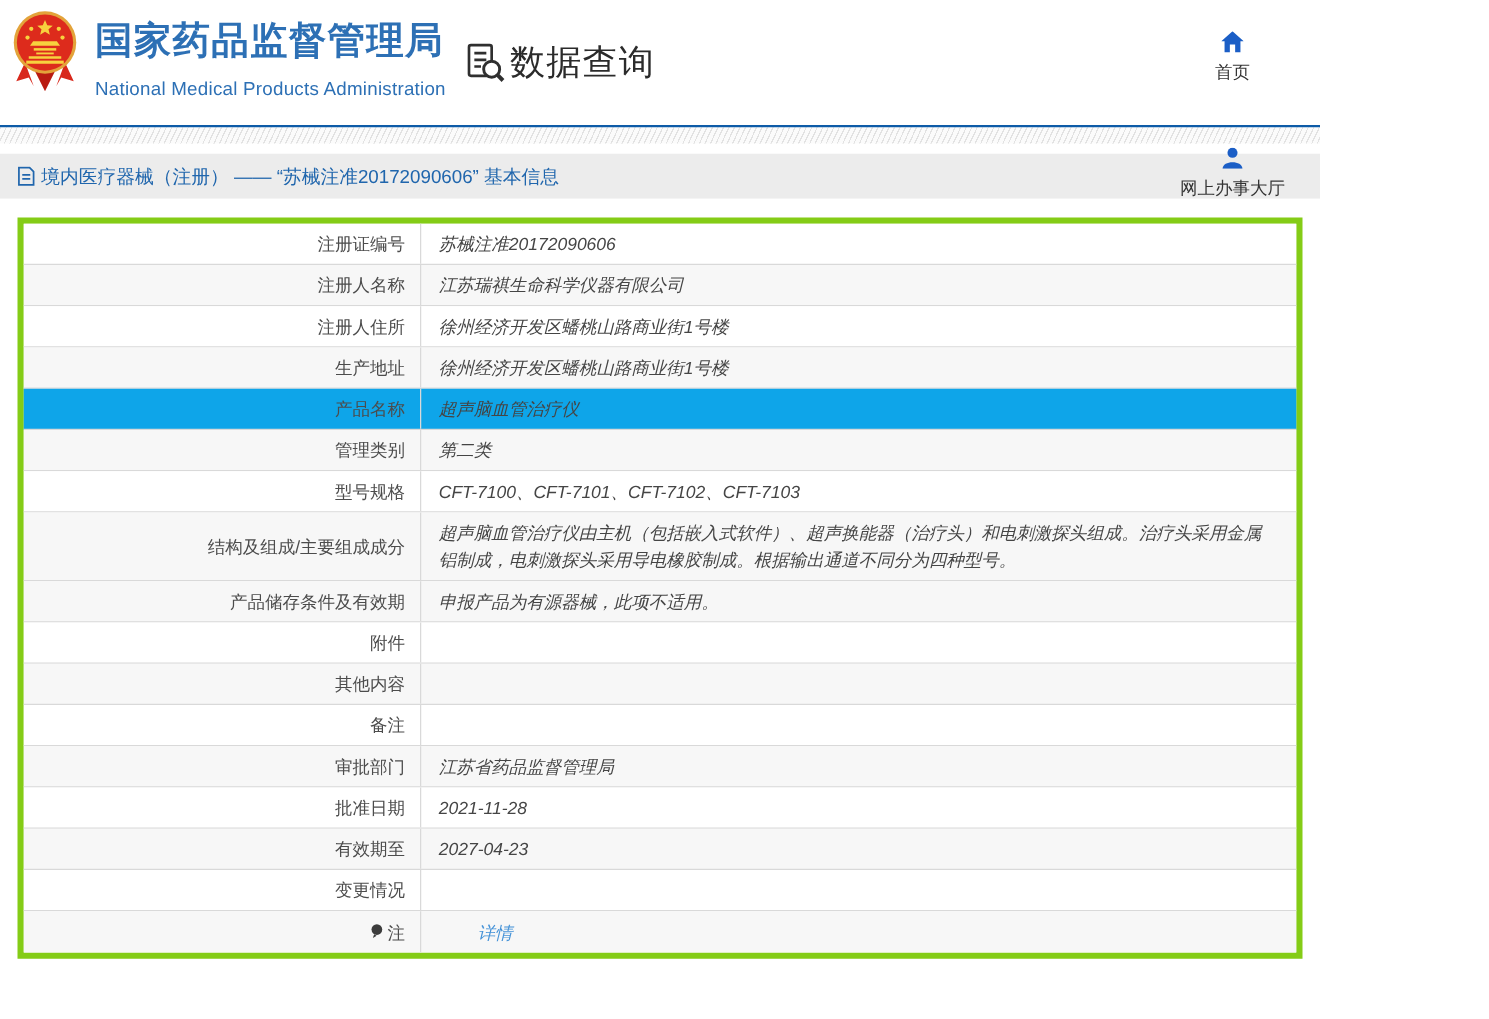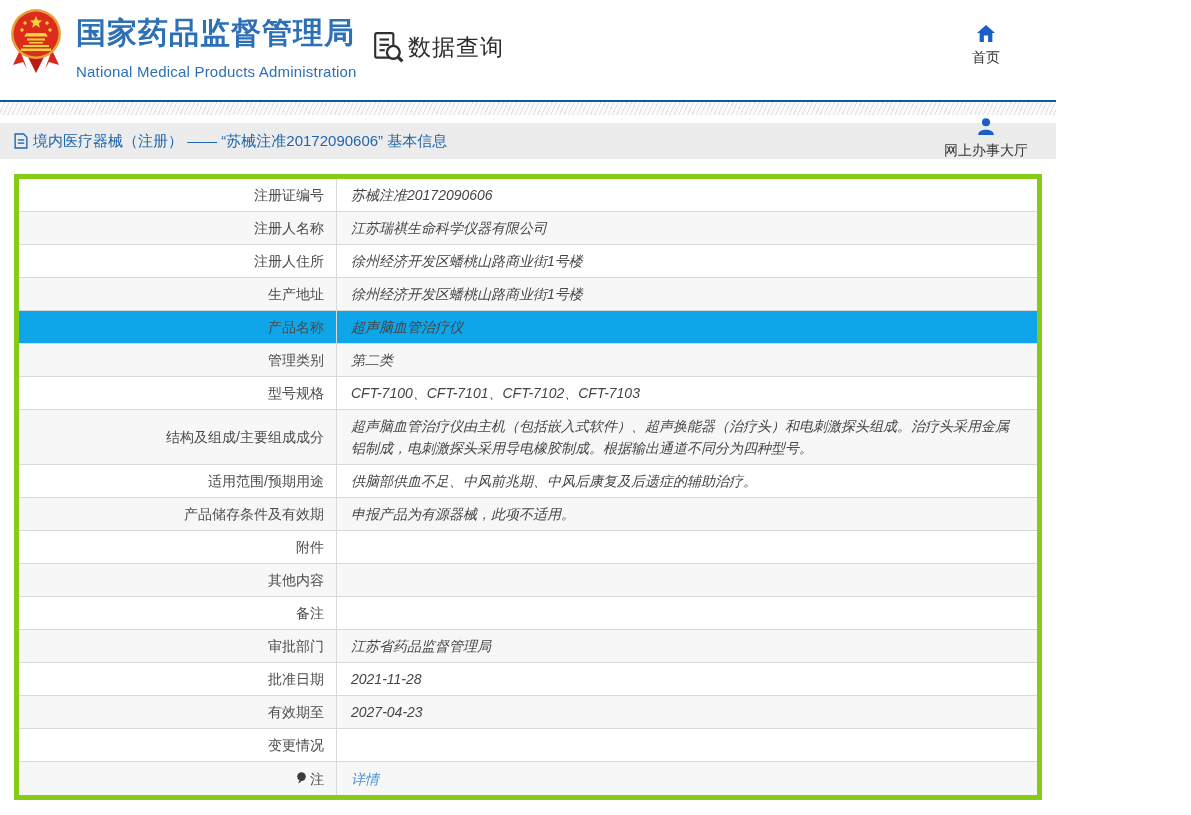--- a/index.html
+++ b/index.html
@@ -7,21 +7,21 @@
   .page { width:1056px; height:815px; overflow:hidden; background:#fff; }
 
   
   .header { position:relative; height:100px; background:#fff; }
   .logo-group { position:absolute; left:10px; top:8px; display:flex; align-items:flex-start; cursor:pointer; }
   .emblem { width:52px; height:66px; flex:0 0 auto; }
   .org-titles { margin-left:14px; padding-top:8px; }
   .org-name { font-size:30px; font-weight:bold; color:#2d70b5; letter-spacing:1px; line-height:34px; }
   .org-name-en { font-size:15px; color:#2d70b5; margin-top:13px; letter-spacing:0.2px; }
   .datasearch { position:absolute; left:372px; top:31px; display:flex; align-items:center; cursor:pointer; }
-  .datasearch-label { font-size:23px; color:#2b2b2b; font-weight:500; margin-left:4px; letter-spacing:1px; }
+  .datasearch-label { font-size:28px; color:#2b2b2b; font-weight:500; margin-left:4px; letter-spacing:1px; }
   .nav { position:absolute; right:28px; top:24px; display:flex; gap:50px;flex-direction:column; }
   .nav-item { display:flex; flex-direction:column; align-items:center; cursor:pointer; }
   .nav-item .nav-icon { height:18px; display:flex; align-items:center; }
   .nav-item .nav-label { font-size:14px; color:#333; margin-top:7px; white-space:nowrap; }
 
   
   .blue-line { height:2px; background:#0d5ba7; }
   .stripe-band { height:13px;
     background:repeating-linear-gradient(115deg,#e2e2e2 0,#e2e2e2 1px,#fbfbfb 1px,#fbfbfb 4px); }
   .gap-sm { height:8px; background:#fff; }
@@ -38,21 +38,21 @@
   .row { display:flex; align-items:stretch; min-height:33px; border-bottom:1px solid #d9d9d9; background:#fff; }
   .row:last-child { border-bottom:none; }
   .row.gray { background:#f7f7f7; }
   .row.hover { background:#0ea5e9; }
   .cell-label { flex:0 0 318px; display:flex; align-items:center; justify-content:flex-end;
     padding:5px 12px 5px 8px; border-right:1px solid #d9d9d9;
     font-size:14px; color:#4c4c4c; line-height:22px; text-align:right; }
   .cell-label .note-ic { display:inline-flex; align-items:center; margin-right:3px; }
   .cell-value { flex:1 1 auto; display:flex; align-items:center; padding:5px 16px 5px 14px;
     font-size:14px; color:#454545; line-height:22px;font-style:italic; }
-  .cell-value a { color:#4693d8; text-decoration:none; cursor:pointer; }
+  .cell-value a { color:#4693d8; text-decoration:none; cursor:pointer;margin-left:31px; }
 </style>
 </head>
 <body>
 
 <div class="page">
 
   <div class="header">
 
     <div class="logo-group">
       <svg class="emblem" viewBox="0 0 52 66" xmlns="http://www.w3.org/2000/svg">
@@ -160,24 +160,20 @@
         <div class="cell-value">第二类</div>
       </div>
       <div class="row">
         <div class="cell-label">型号规格</div>
         <div class="cell-value">CFT-7100、CFT-7101、CFT-7102、CFT-7103</div>
       </div>
       <div class="row gray">
         <div class="cell-label">结构及组成/主要组成成分</div>
         <div class="cell-value">超声脑血管治疗仪由主机（包括嵌入式软件）、超声换能器（治疗头）和电刺激探头组成。治疗头采用金属铝制成，电刺激探头采用导电橡胶制成。根据输出通道不同分为四种型号。</div>
       </div>
-      <div class="row">
-        <div class="cell-label">适用范围/预期用途</div>
-        <div class="cell-value">供脑部供血不足、中风前兆期、中风后康复及后遗症的辅助治疗。</div>
-      </div>
       <div class="row gray">
         <div class="cell-label">产品储存条件及有效期</div>
         <div class="cell-value">申报产品为有源器械，此项不适用。</div>
       </div>
       <div class="row">
         <div class="cell-label">附件</div>
         <div class="cell-value"></div>
       </div>
       <div class="row gray">
         <div class="cell-label">其他内容</div>

